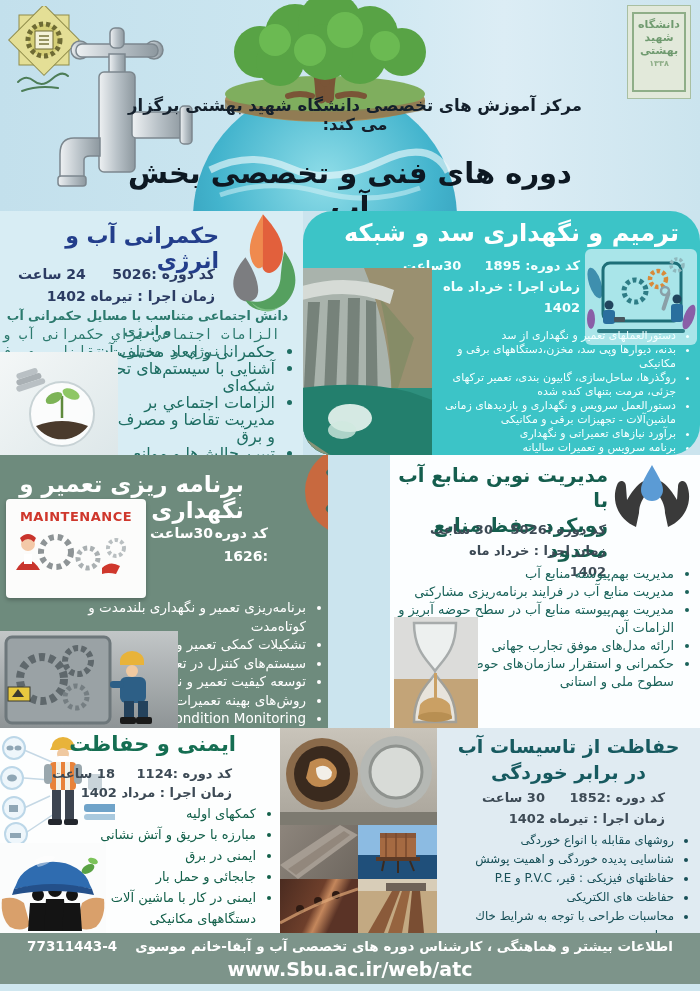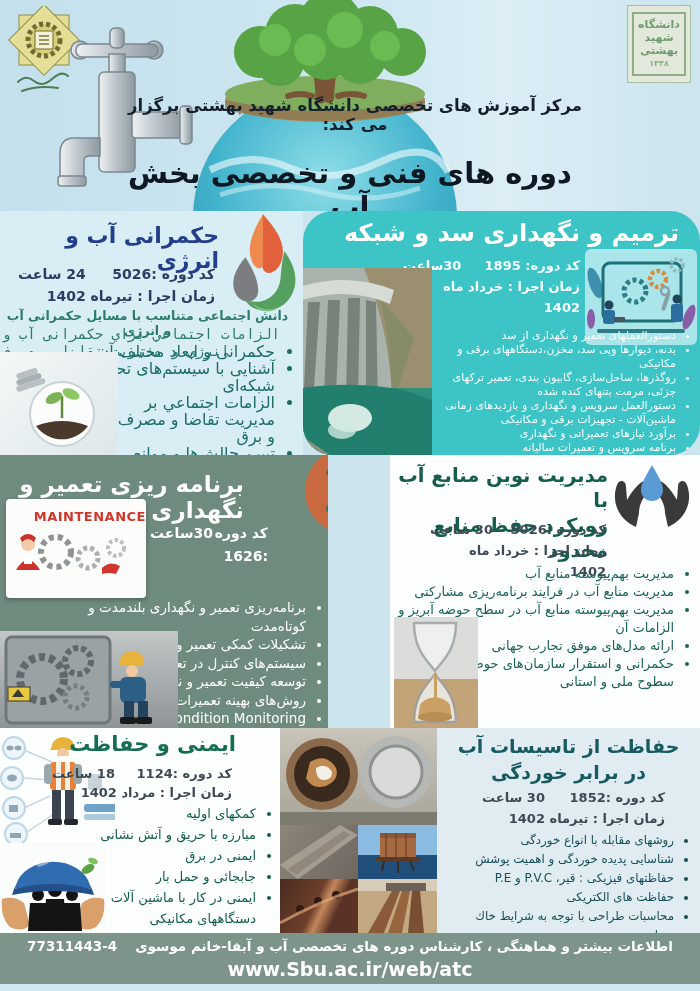--- a/index.html
+++ b/index.html
@@ -11,21 +11,21 @@
   .bold { font-weight:bold; }
   .info-row { display:flex; justify-content:space-between; font-weight:bold; }
   ul { margin:0; padding:0 16px 0 0; list-style:disc; text-align:right; }
   li { margin:0; }
 
   
   .header { left:0; top:0; width:700px; height:211px; overflow:hidden;
             background:linear-gradient(90deg,#c3e0ec 0%,#cde7f1 50%,#dcedf5 72%,#cbe4ee 100%); }
   .hline1 { left:115px; top:96px; width:480px; text-align:center; font-size:16.5px; font-weight:bold; color:#14202c; }
   .htitle { left:105px; top:156px; width:490px; text-align:center; font-size:29px; font-weight:bold; color:#0d1822; }
-  .sbu-box { left:627px; top:5px; width:64px; height:78px; background:#e2e9da; border:1px solid #a9bfa1;
+  .sbu-box { left:627px; top:5px; width:64px; height:94px; background:#e2e9da; border:1px solid #a9bfa1;
              padding:6px 4px; text-align:center; }
   .sbu-in { border:2px solid #8fae88; height:100%; padding-top:4px; color:#6f9a6f; font-weight:bold;
             font-size:11px; line-height:13px; }
   .sbu-year { font-size:8px; color:#8fae88; }
 
   
   .c-gov { left:0; top:211px; width:303px; height:244px; background:#d8edf4; }
   .c-gov .title { position:absolute; top:12px; right:84px; left:8px; text-align:right;
                   font-size:22px; font-weight:bold; color:#233e8b; }
   .c-gov .info { position:absolute; top:52px; right:88px; left:18px; color:#2c3c63; font-size:14px; line-height:22px; }
@@ -47,21 +47,21 @@
   
   .c-mnt { left:0; top:455px; width:328px; height:273px; background:#6e8b7d; }
   .c-mnt .title { position:absolute; top:16px; right:84px; left:6px; text-align:right;
                   font-size:23px; font-weight:bold; color:#ffffff; }
   .c-mnt .info { position:absolute; top:67px; right:60px; left:150px; color:#ffffff; font-size:14px; line-height:23px; }
   .c-mnt ul { position:absolute; top:143px; right:6px; left:88px; font-size:13.5px;
               line-height:18.5px; color:#ffffff; }
   .tools-circle { position:absolute; left:305px; top:-8px; width:88px; height:88px;
                   border-radius:50%; background:#c8693f; }
   .maint-img { position:absolute; left:6px; top:44px; width:140px; height:99px; background:#fcfcfb;
-               border-radius:4px; box-shadow:0 2px 4px rgba(0,0,0,.25); text-align:right; direction:ltr; }
+               border-radius:4px; box-shadow:0 2px 4px rgba(0,0,0,.25); text-align:center; direction:ltr; }
   .maint-img .mlabel { color:#cf372c; font-weight:bold; font-size:13px; letter-spacing:.5px; margin-top:10px; }
 
   
   .c-wat { left:390px; top:455px; width:310px; height:273px; background:#fcfeff; }
   .c-wat .title { position:absolute; top:8px; right:92px; left:4px; text-align:right;
                   font-size:19.5px; font-weight:bold; color:#155e4e; line-height:25px; }
   .c-wat .info { position:absolute; top:64px; right:94px; left:40px; color:#3d4a55; font-size:13px; line-height:21px; }
   .c-wat ul { position:absolute; top:110px; right:10px; left:4px; font-size:13px;
               line-height:18px; color:#1a635a; }
 

